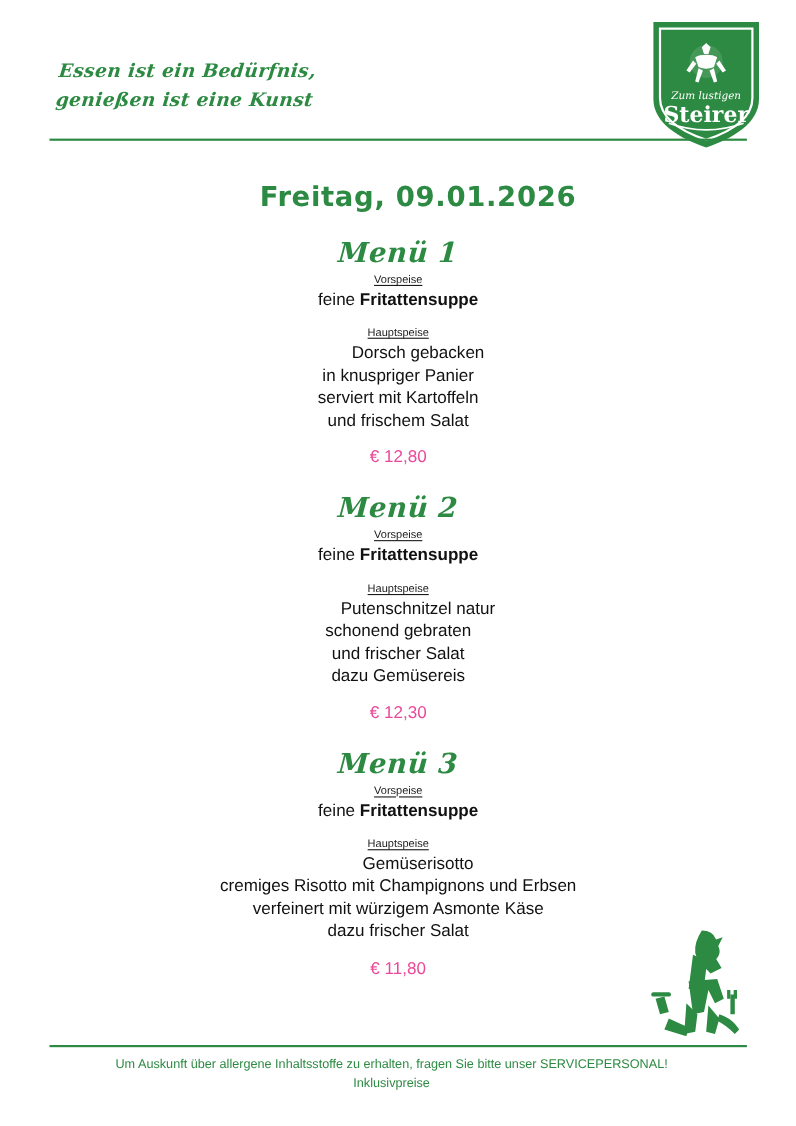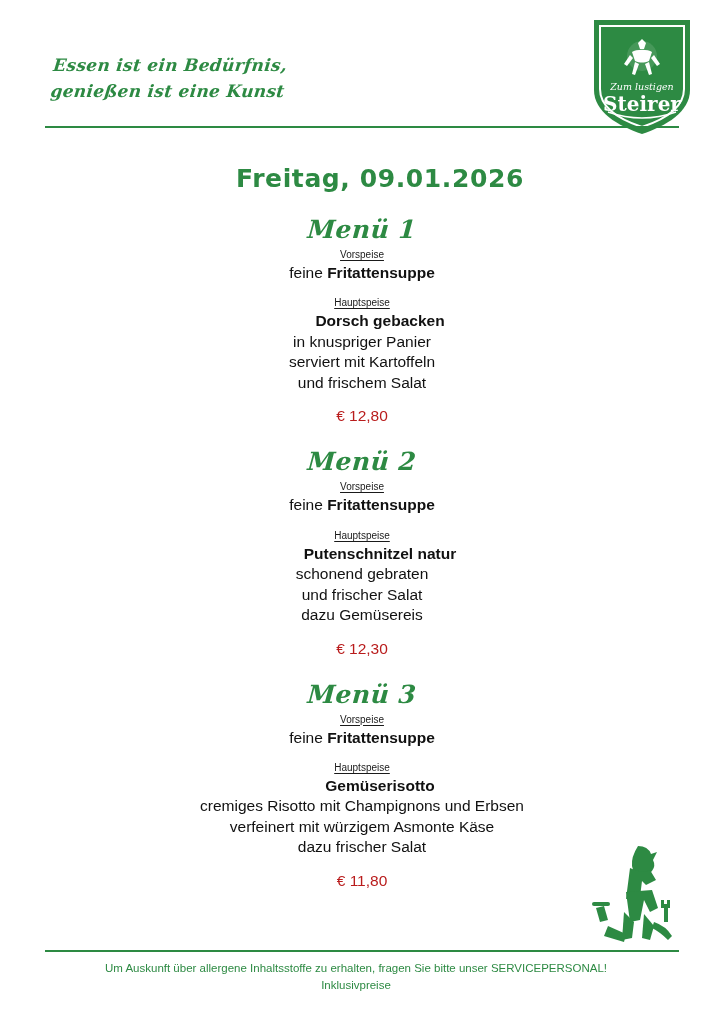--- a/index.html
+++ b/index.html
@@ -104,34 +104,34 @@
     text-underline-offset: 2px;
     margin-bottom: 3px;
   }
 
   .course-line {
     font-size: 15.5px;
     line-height: 1.32;
     color: #111;
   }
   .course-line.bold {
-    font-weight: bold;
+    font-weight: normal;
     padding-left: 36px;
   }
 
   .course-line.mixed b { font-weight: bold; text-align: right; }
 
   .course-gap {
     height: 14px;
   }
 
   .price {
     font-size: 15.5px;
     margin-top: 14px;
-    color: #b91c1c;
+    color: #ec4899;
   }
 
   
   .mascot {
     position: absolute;
     right: 44px;
     bottom: 82px;
     width: 112px;
     height: 100px;
   }

